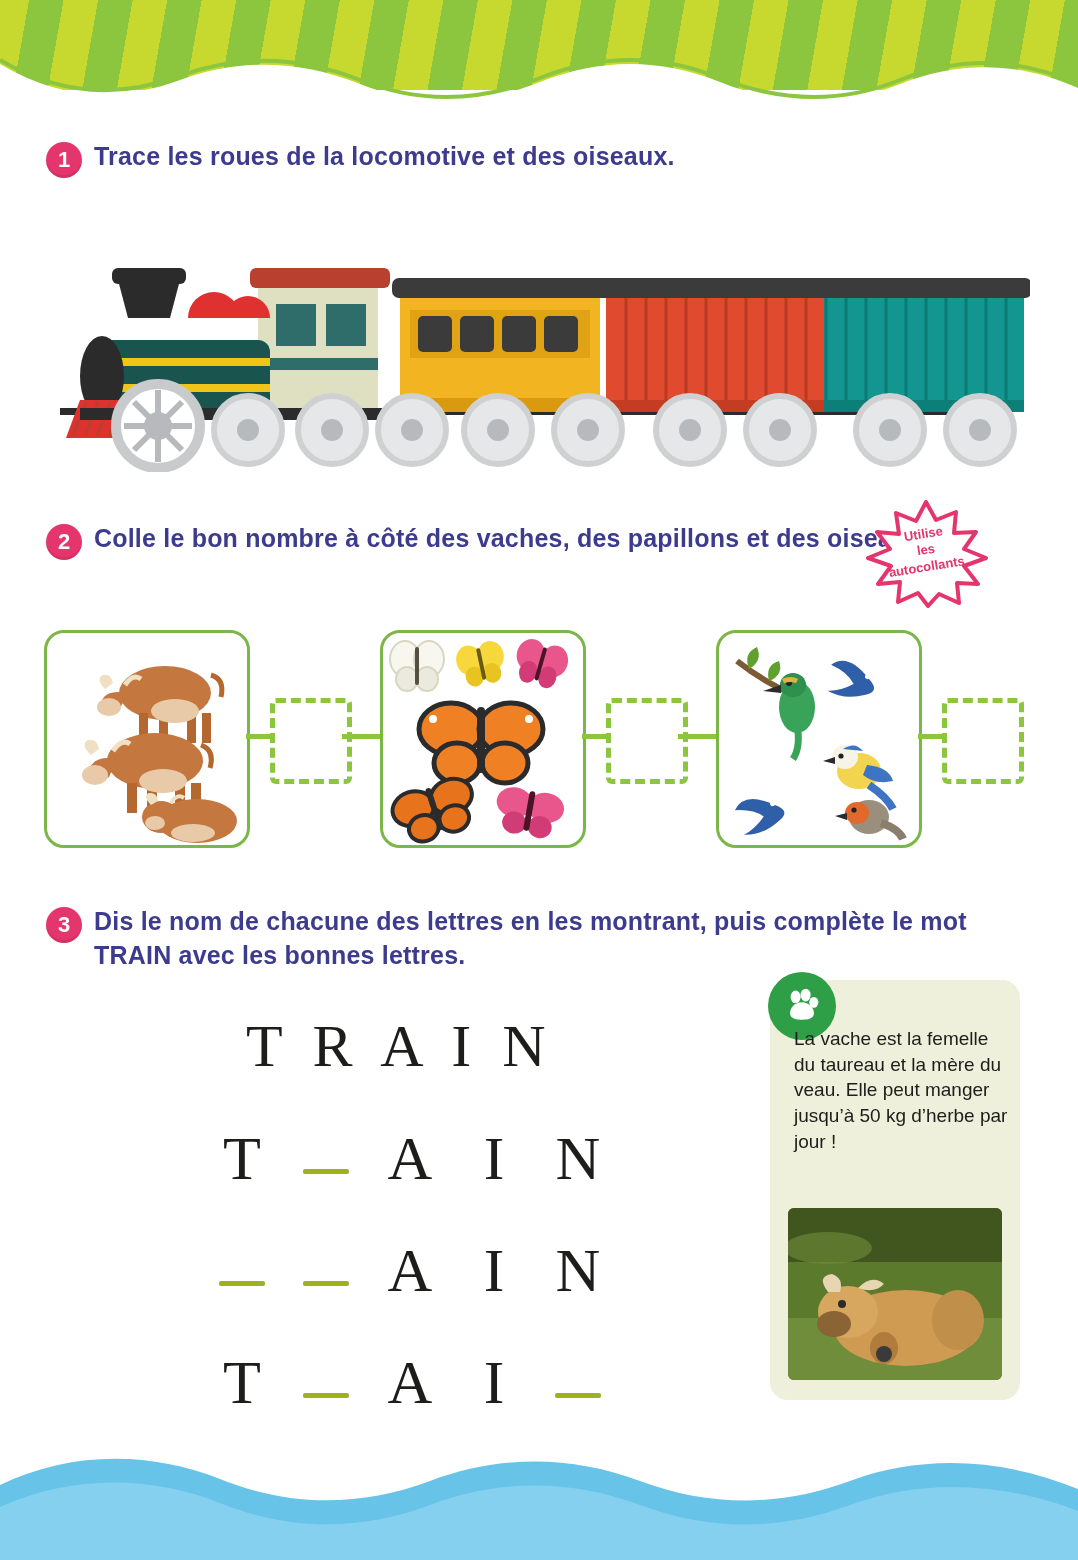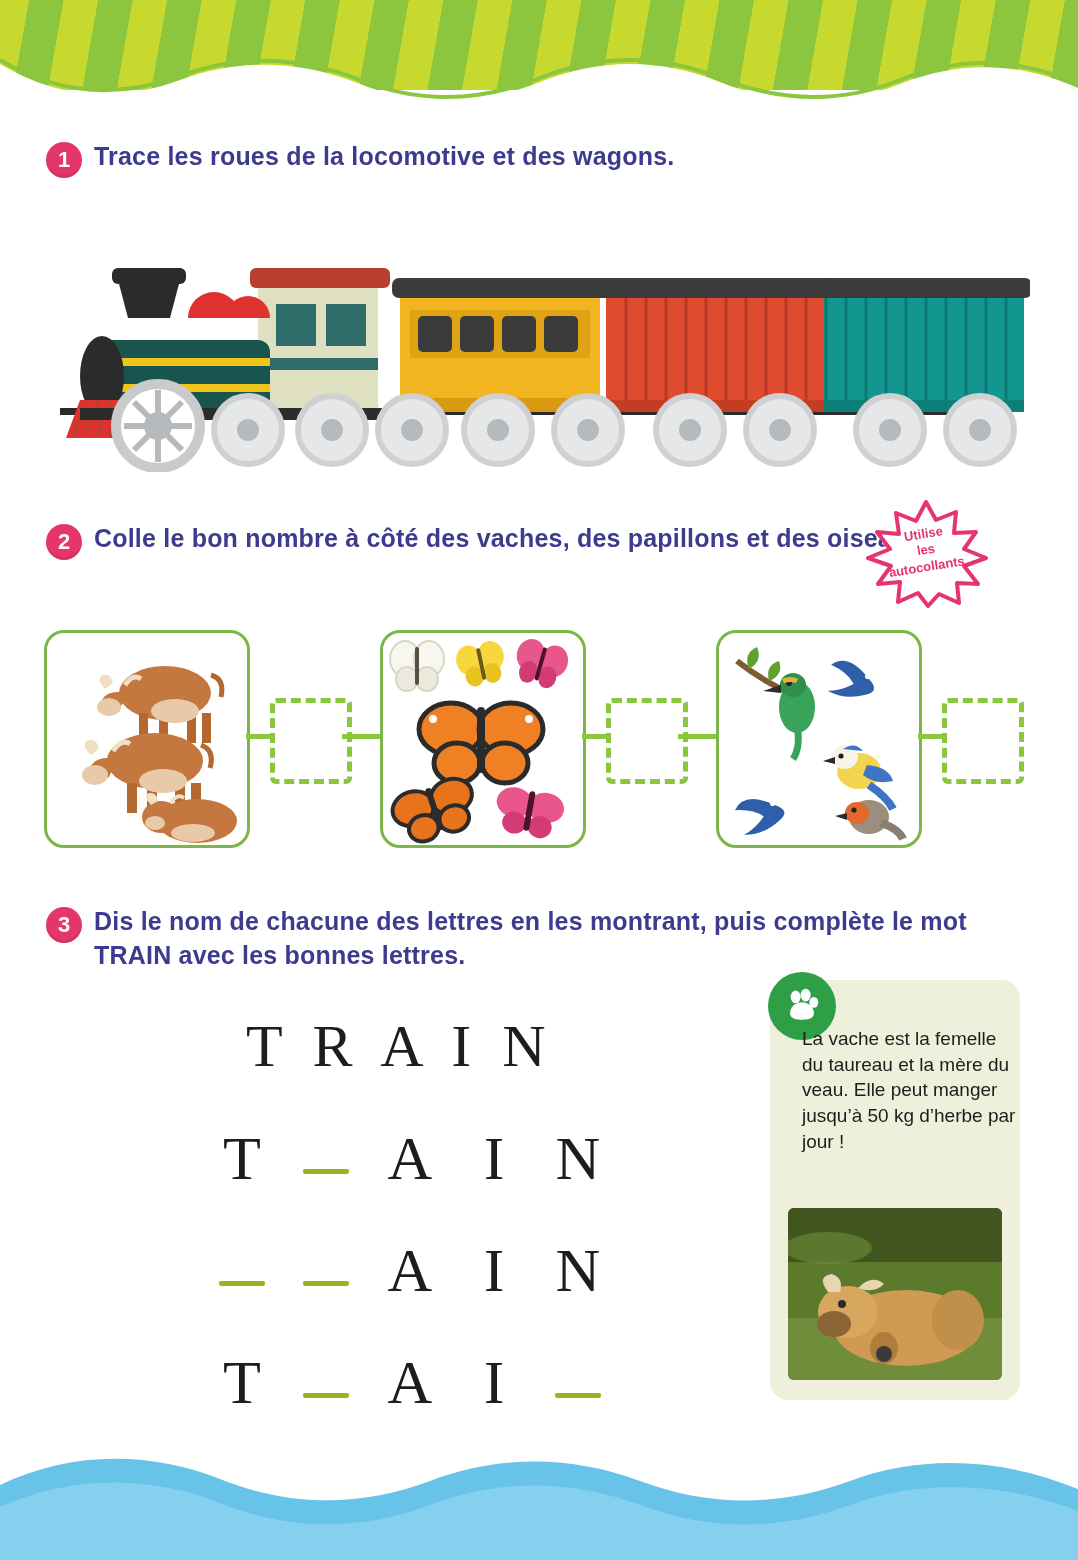--- a/index.html
+++ b/index.html
@@ -95,21 +95,21 @@
   
   .info-card{
     position:absolute;top:980px;left:770px;width:250px;height:420px;
     background:#eef0dc;border-radius:18px;
   }
   .paw-badge{
     position:absolute;top:-8px;left:-2px;width:68px;height:68px;border-radius:50%;
     background:#2e9e47;display:flex;align-items:center;justify-content:center;
   }
   .info-text{
-    position:absolute;top:46px;left:32px;width:218px;
+    position:absolute;top:46px;left:24px;width:218px;
     color:#1d1d1b;font-size:19px;line-height:1.35;text-align:left;
   }
   .info-photo{
     position:absolute;top:228px;left:18px;width:214px;height:172px;
     border-radius:6px;overflow:hidden;
   }
 
   
   .page-num-wrap{position:absolute;left:499px;top:1462px;width:80px;height:80px;}
   .page-num{
@@ -126,21 +126,21 @@
   <div class="top-banner">
     <div class="stripes"></div>
     <svg class="banner-wave" viewBox="0 0 1078 62" preserveAspectRatio="none">
       <path d="M0,10 C60,46 120,48 180,26 C240,4 300,6 360,30 C420,54 480,52 540,28 C600,4 660,4 720,28 C780,52 840,54 900,30 C960,6 1020,8 1078,34 L1078,62 L0,62 Z" fill="#ffffff"></path>
       <path d="M0,6 C60,42 120,44 180,22 C240,0 300,2 360,26 C420,50 480,48 540,24 C600,0 660,0 720,24 C780,48 840,50 900,26 C960,2 1020,4 1078,30" fill="none" stroke="#8cc63e" stroke-width="4"></path>
     </svg>
   </div>
 
   <div class="instr" id="instr-1">
     <div class="num">1</div>
-    <div class="instr-text">Trace les roues de la locomotive et des wagons.</div>
+    <div class="instr-text">Trace les roues de la locomotive et des oiseaux.</div>
   </div>
 
   <svg class="train" viewBox="0 0 990 240">
 
     <rect x="20" y="176" width="950" height="7" fill="#2b2b2b"></rect>
 
     <g>
       <rect x="766" y="62" width="218" height="116" fill="#12968f"></rect>
       <g stroke="#0c7a74" stroke-width="3">
         <line x1="786" y1="66" x2="786" y2="174"></line>

